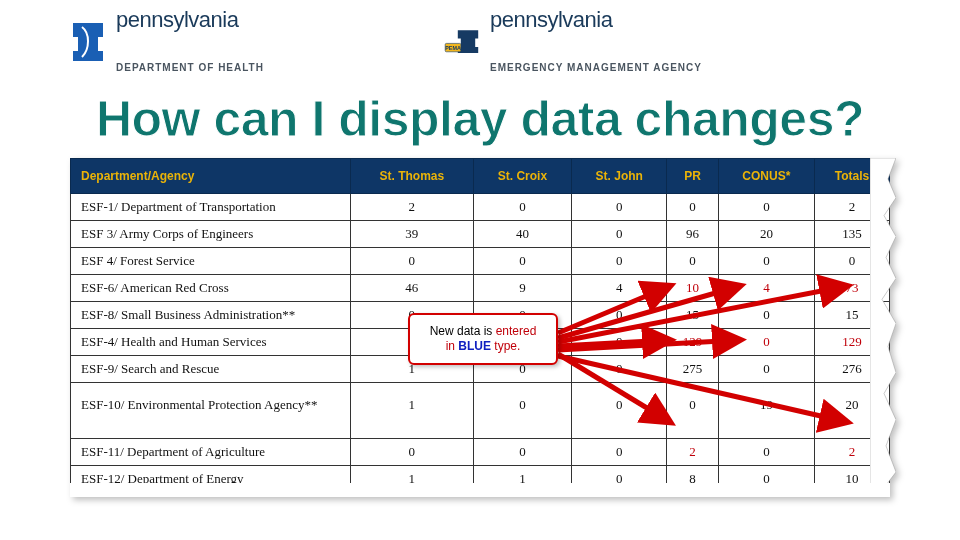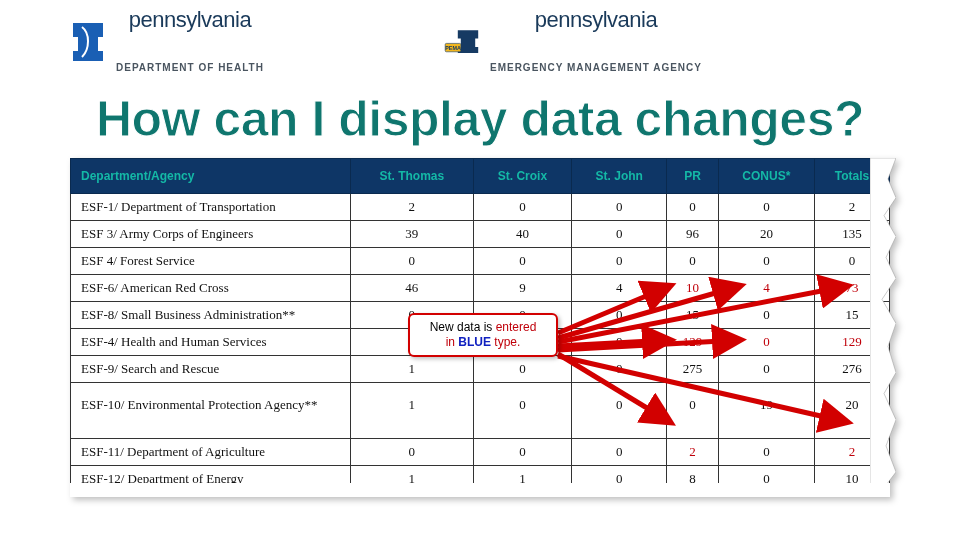--- a/index.html
+++ b/index.html
@@ -19,21 +19,21 @@
   }
   .logo-group {
     display: flex;
     align-items: center;
     gap: 10px;
   }
   .shield {
     width: 36px;
     height: 44px;
   }
-  .logo-text { line-height: 1.05; text-align: center; }
+  .logo-text { line-height: 1.05; }
   .logo-top {
     font-size: 22px;
     font-weight: 400;
     color: #1a3a5a;
     letter-spacing: -0.5px;
   }
   .logo-bottom {
     font-size: 10px;
     letter-spacing: 1px;
     color: #4a5560;
@@ -56,21 +56,21 @@
   }
   table {
     width: 100%;
     border-collapse: collapse;
     background: #fff;
     font-family: "Times New Roman", serif;
     font-size: 13px;
   }
   thead th {
     background: #0e3666;
-    color: #14b8a6;
+    color: #eab308;
     padding: 10px 6px;
     font-weight: 700;
     font-family: Arial, sans-serif;
     font-size: 12px;
     text-align: center;
     border: 1px solid #0a2a4f;
   }
   thead th:first-child { text-align: left; padding-left: 10px; width: 280px; }
   tbody td {
     border: 1px solid #333;
@@ -89,21 +89,21 @@
     width: 26px;
     pointer-events: none;
   }
   .torn svg { width: 100%; height: 100%; }
   
   .callout {
     position: absolute;
     left: 338px;
     top: 155px;
     width: 150px;
-    height: 44px;
+    height: 52px;
     background: #fff;
     border: 2px solid #d20000;
     border-radius: 6px;
     box-shadow: 2px 2px 4px rgba(0,0,0,0.25);
     font-family: Arial, sans-serif;
     font-size: 12px;
     text-align: center;
     display: flex;
     flex-direction: column;
     justify-content: center;

